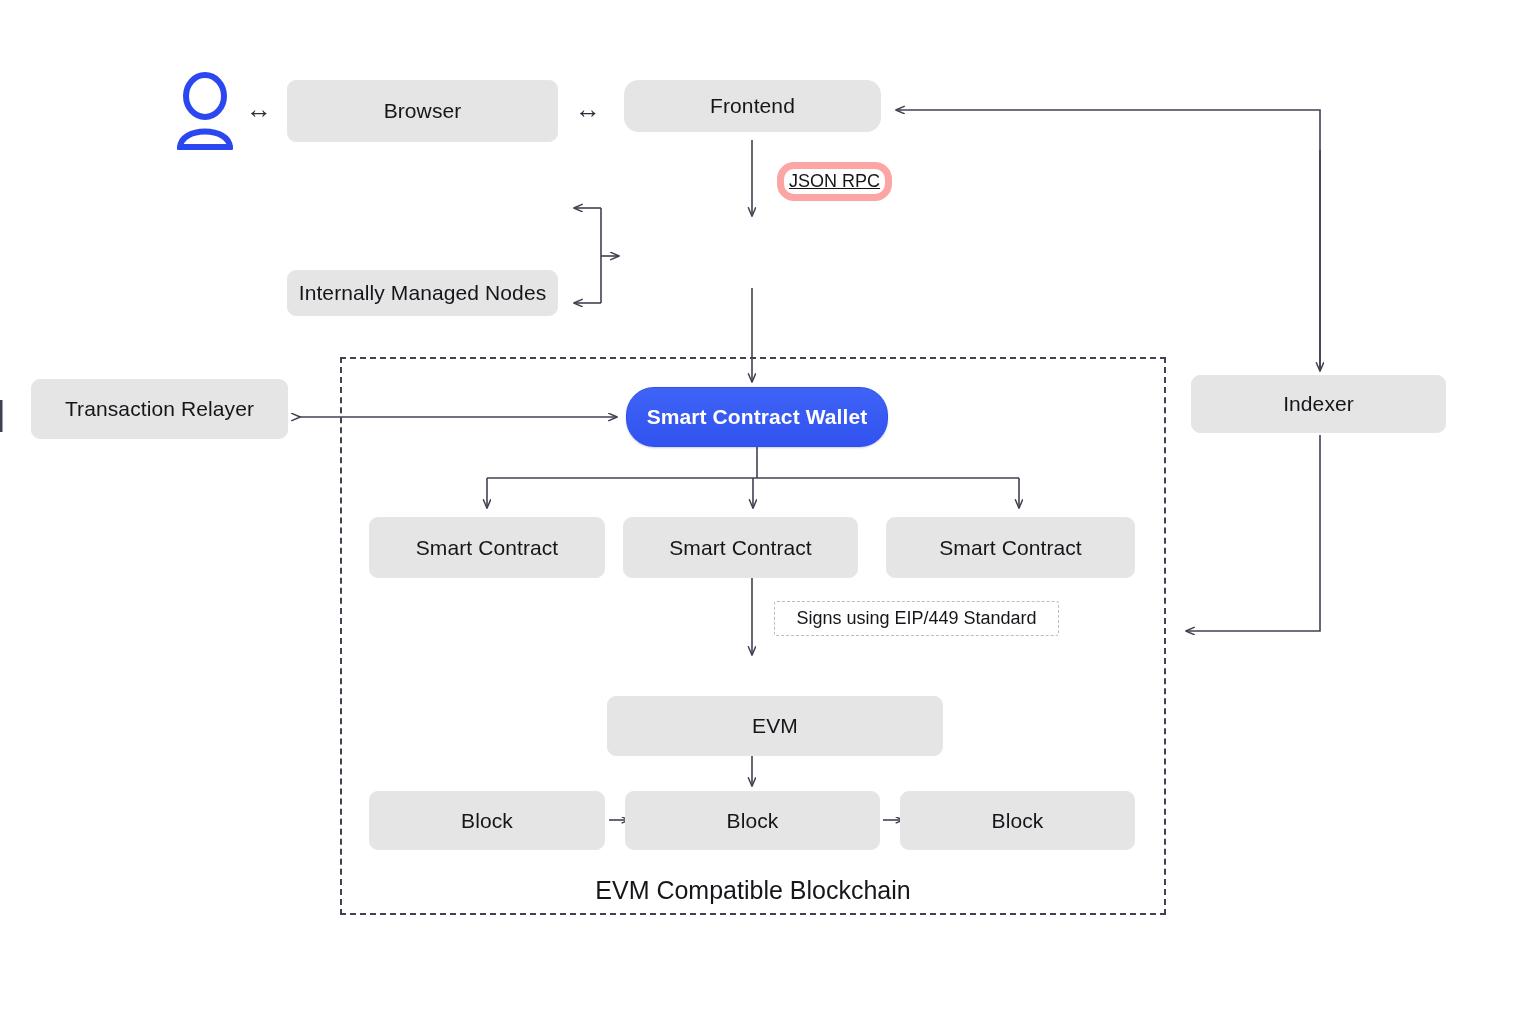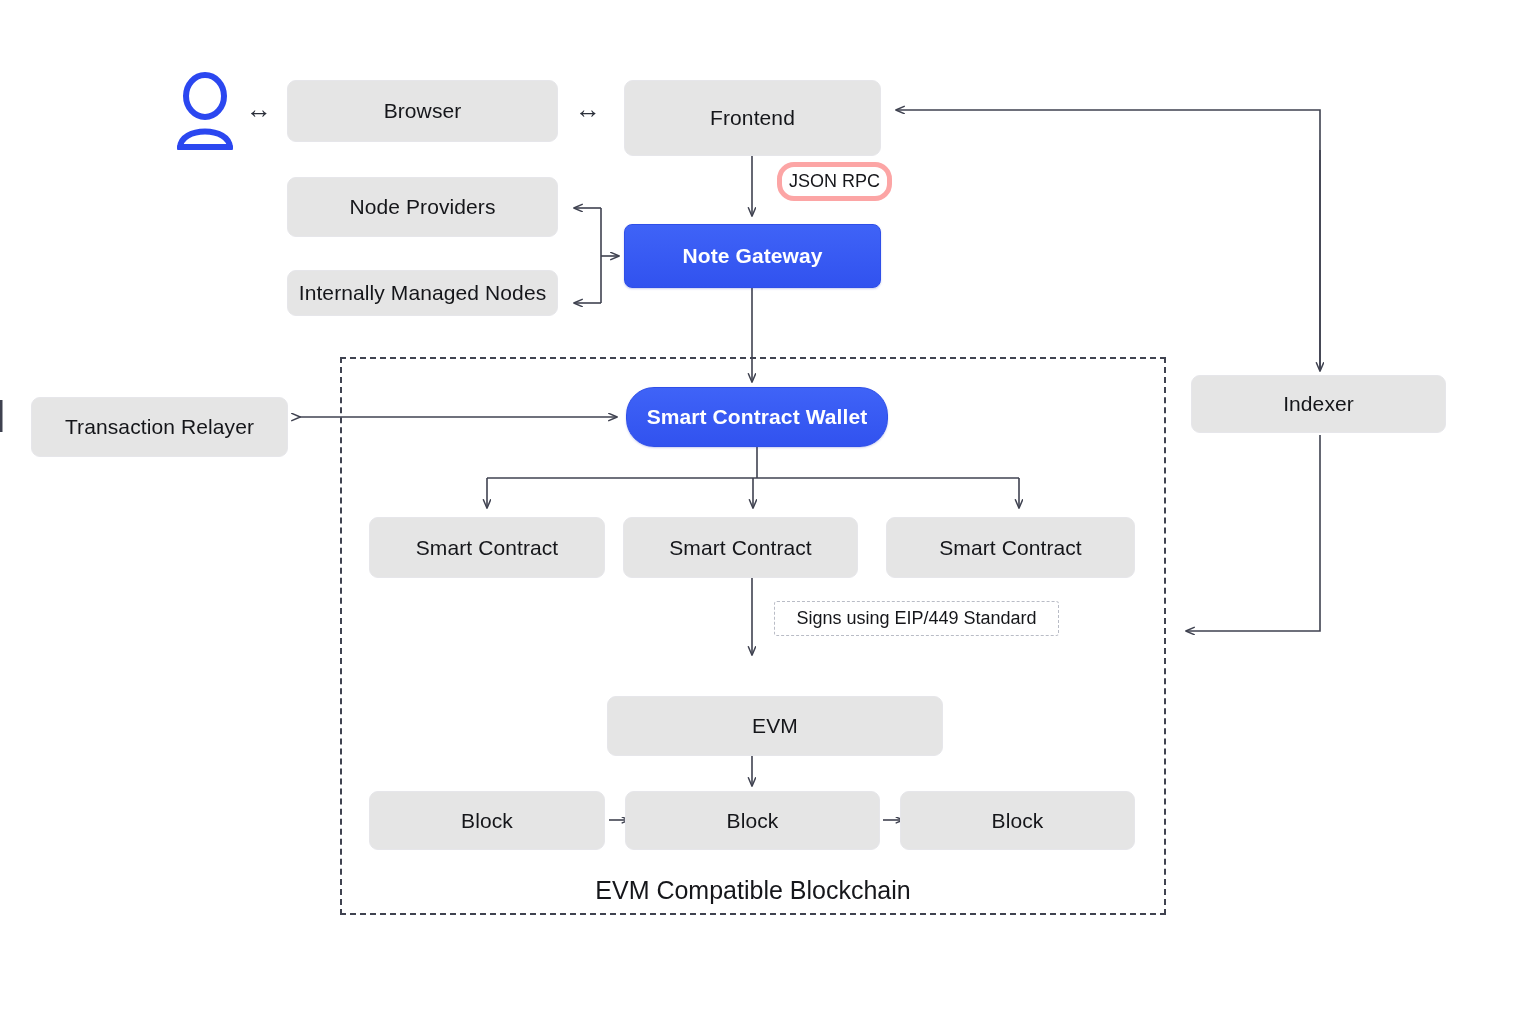--- a/index.html
+++ b/index.html
@@ -58,22 +58,23 @@
     box-sizing: border-box;
     display: flex;
     align-items: center;
     justify-content: center;
     font-size: 18px;
     color: #15161a;
     background: #ffffff;
     white-space: nowrap;
   }
   .chip.solid {
-    border: 5px solid #fca5a5;
+    border: 7px solid #fca5a5;
     border-radius: 17px;
+    text-decoration: underline;
   }
   .chip.dashed {
     border: 1px dashed #b9bcc6;
     border-radius: 3px;
   }
 
   
   .region {
     position: absolute;
     box-sizing: border-box;
@@ -162,37 +163,31 @@
 
   <span class="glyph" style="left:575px; top:96px;">↔</span>
 
   <div class="region" style="left:340px; top:357px; width:826px; height:558px;"></div>
   <div class="region-label" style="left:340px; top:876px; width:826px;">EVM Compatible Blockchain</div>
 
   <div class="node" style="left:287px; top:80px; width:271px; height:62px;">
     <span>Browser</span>
   </div>
 
-  <div class="node" style="left:624px; top:80px; width:257px; height:76px;">
+  <div class="node" style="left:624px; top:80px; width:257px; height:52px;border-radius:14px;">
     <span>Frontend</span>
   </div>
 
-  <div class="node" style="left:287px; top:177px; width:271px; height:60px;">
-    <span>Node Providers</span>
-  </div>
 
   <div class="node" style="left:287px; top:270px; width:271px; height:46px;">
     <span>Internally Managed Nodes</span>
   </div>
 
-  <div class="node accent" style="left:624px; top:224px; width:257px; height:64px;">
-    <span>Note Gateway</span>
-  </div>
-
-  <div class="node" style="left:31px; top:397px; width:257px; height:60px;">
+
+  <div class="node" style="left:31px; top:379px; width:257px; height:60px;">
     <span>Transaction Relayer</span>
   </div>
 
   <div class="node accent" style="left:626px; top:387px; width:262px; height:60px;border-radius:28px;">
     <span>Smart Contract Wallet</span>
   </div>
 
   <div class="node" style="left:1191px; top:375px; width:255px; height:58px;">
     <span>Indexer</span>
   </div>

